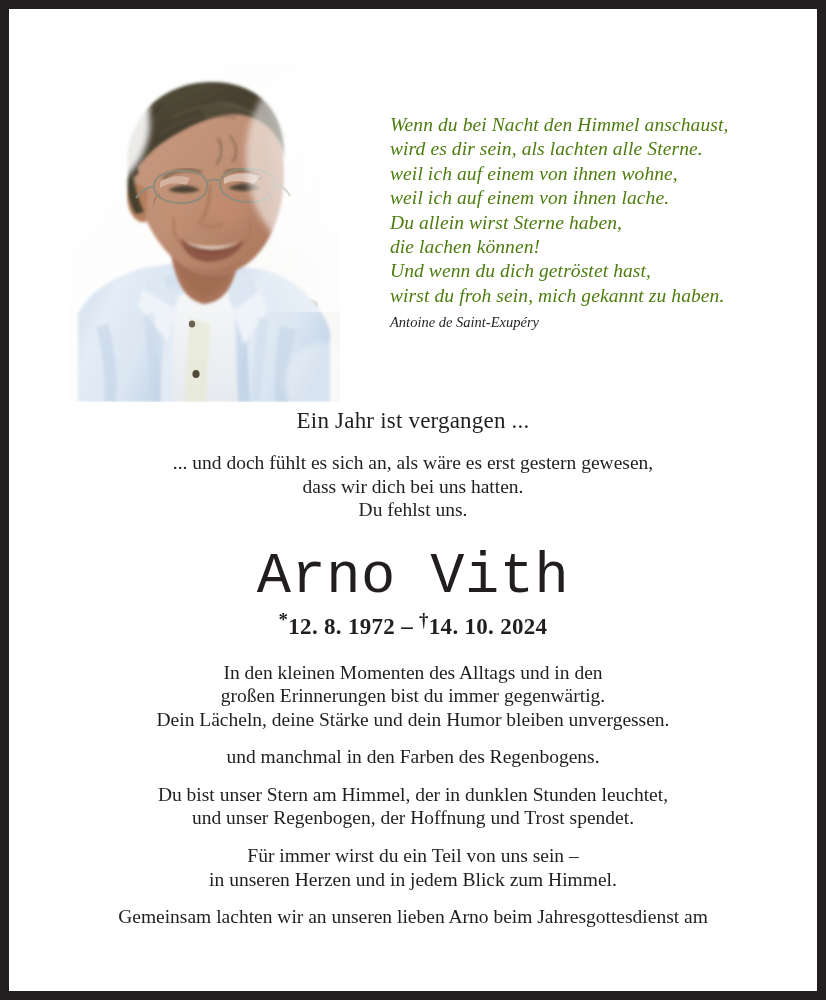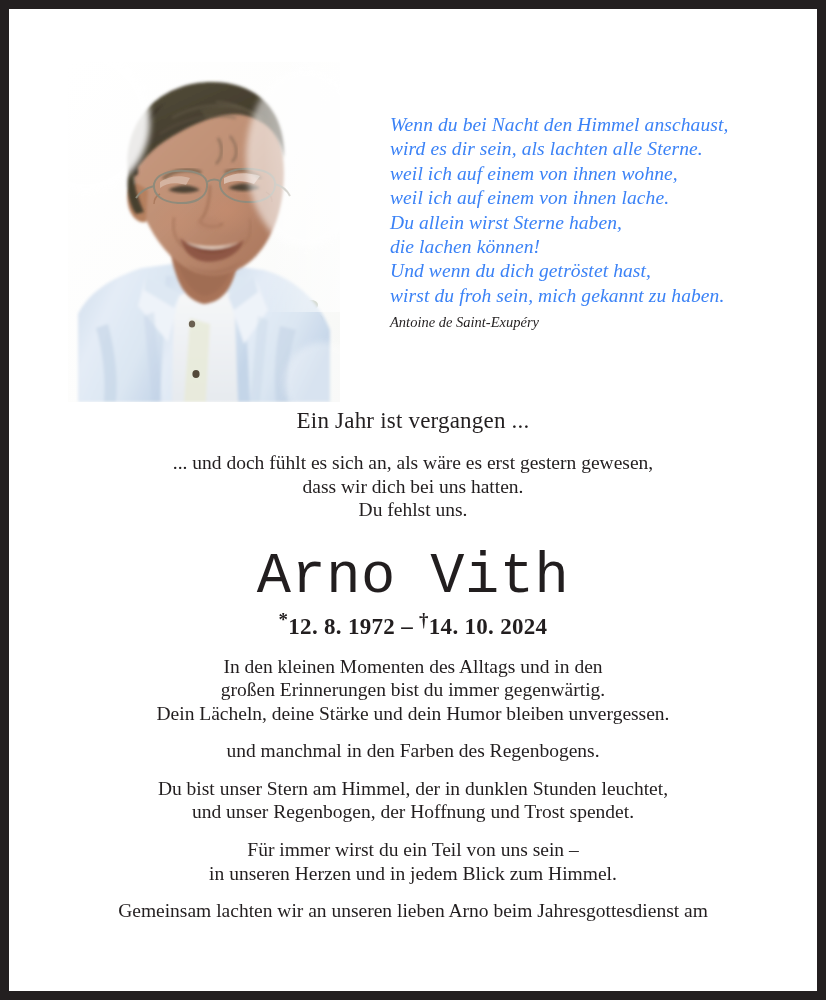--- a/index.html
+++ b/index.html
@@ -62,21 +62,21 @@
   .poem {
     position: absolute;
     left: 381px;
     top: 104px;
     width: 420px;
   }
   .poem-line {
     font-style: italic;
     font-size: 19.5px;
     line-height: 24.4px;
-    color: #3b82f6;
+    color: #4d7c0f;
     white-space: nowrap;
     letter-spacing: 0.1px;
   }
   .poem-attrib {
     margin-top: 5px;
     font-style: italic;
     font-size: 14.5px;
     line-height: 18px;
     color: #221e1f;
     white-space: nowrap;
@@ -123,21 +123,21 @@
     font-weight: bold;
     letter-spacing: 0.3px;
   }
   .dates .sup {
     font-size: 0.82em;
     vertical-align: 0.42em;
     line-height: 0;
   }
 
   .verses {
-    margin-top: 16px;
+    margin-top: 22px;
   }
   .stanza {
     margin-bottom: 14px;
   }
   .stanza:last-child {
     margin-bottom: 0;
   }
   .stanza .ln {
     font-size: 19.5px;
     line-height: 23.6px;

